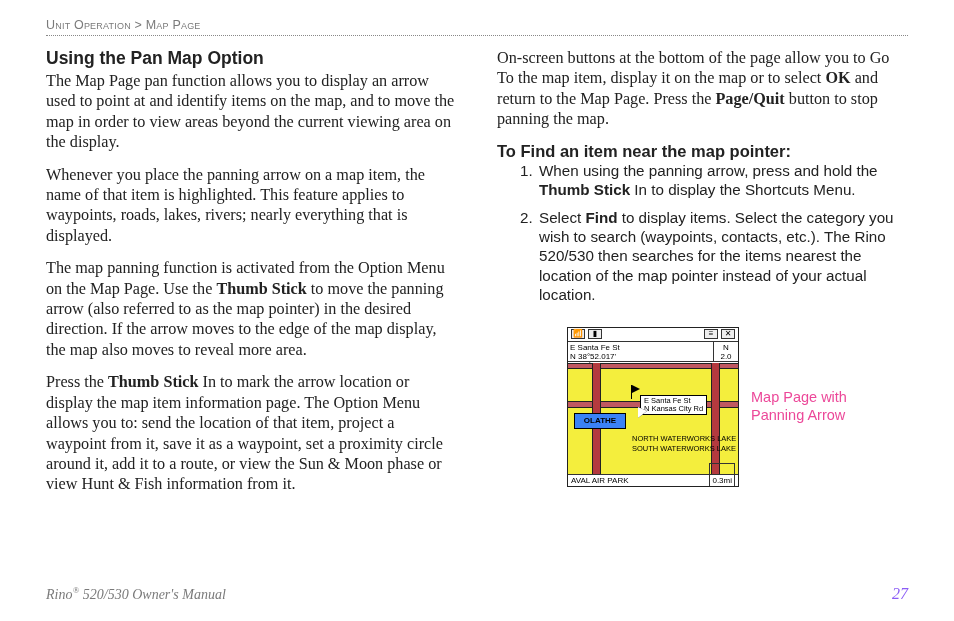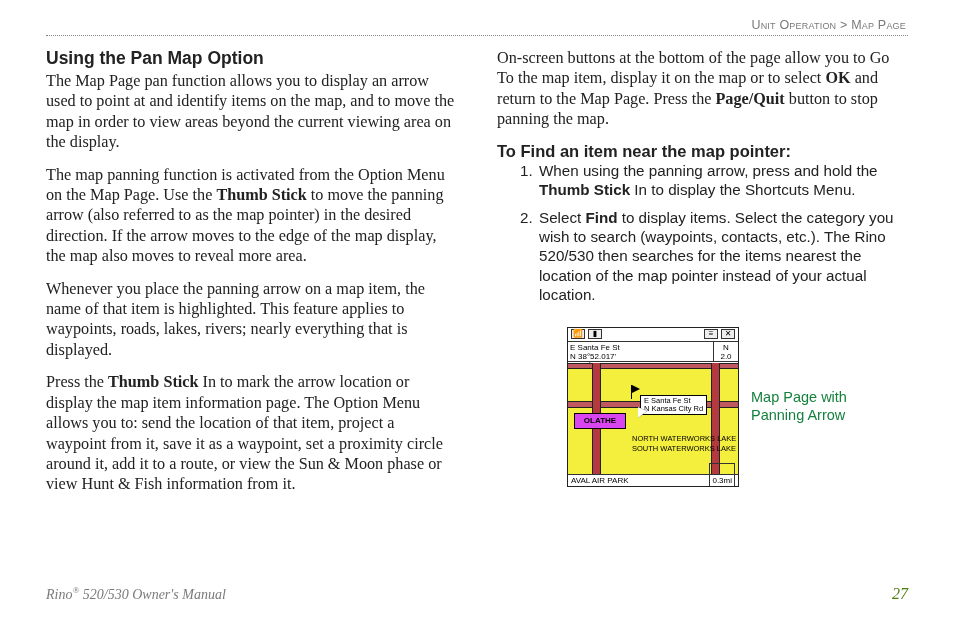--- a/index.html
+++ b/index.html
@@ -2,21 +2,21 @@
 <html><head>
 <meta charset="utf-8">
 <style>
   * { box-sizing: border-box; margin: 0; padding: 0; }
   html, body { width: 954px; height: 621px; background: #fff; font-family: "Times New Roman", Times, serif; }
   .page {
     width: 954px; height: 621px; position: relative;
     padding: 18px 46px 20px 46px;
   }
   .breadcrumb {
-    text-align: right;
+    text-align: left;
     font-family: Arial, Helvetica, sans-serif;
     font-size: 12.5px;
     color: #7a7a7a;
     letter-spacing: 0.2px;
     padding-right: 2px;
     font-variant: small-caps;
   }
   .hr-dotted {
     border: none;
     border-top: 1px dotted #888;
@@ -60,21 +60,21 @@
   }
   ol.steps li { margin-bottom: 8px; padding-left: 2px; }
   ol.steps .b { font-weight: bold; }
 
   .figure-row {
     display: flex; align-items: center; gap: 12px;
     margin-top: 22px; margin-left: 70px;
   }
   .figure-caption {
     font-family: Arial, Helvetica, sans-serif;
-    font-size: 14.5px; color: #15803d; line-height: 1.2;
+    font-size: 14.5px; color: #ec4899; line-height: 1.2;
     width: 130px;
   }
 
   
   .map-device {
     width: 172px; height: 160px; border: 1px solid #222; position: relative;
     background: #fff;
   }
   .map-topbar {
     height: 14px; background: #fff; border-bottom: 1px solid #333;
@@ -110,21 +110,21 @@
   .road-h { position:absolute; left:0; right:0; height:7px; background:#c05860; border-top:1px solid #222; border-bottom:1px solid #222; }
   .rh1 { top: 0; height:6px; }
   .rh2 { top: 38px; }
   .map-label {
     position:absolute; font-family: Arial; font-size:8px; color:#000;
     line-height: 1; white-space: nowrap; padding-left: 24px;
   }
   .olathe-box {
     position:absolute; left: 6px; top: 50px;
     width: 52px; height: 16px; border:1px solid #000;
-    background: #d946ef; font-family: Arial; font-size:8px; font-weight:bold;
+    background: #3b82f6; font-family: Arial; font-size:8px; font-weight:bold;
     display:flex; align-items:center; justify-content:center;
   }
   .popup-box {
     position:absolute; top: 32px; left: 72px;
     border:1px solid #000; background:#fff;
     font-family: Arial; font-size:7.5px; line-height:8px;
     padding: 1px 3px;
   }
   .flag {
     position:absolute; top: 22px; left: 64px;
@@ -154,43 +154,43 @@
     display:flex; align-items:center;
   }
 
   .footer {
     position: absolute; left: 46px; right: 46px; bottom: 18px;
     display:flex; justify-content: space-between; align-items:flex-end;
     font-family: "Times New Roman", Times, serif;
     font-style: italic; color:#7a7a7a; font-size: 14px;
   }
   .footer .sup { font-size: 9px; vertical-align: super; font-style: italic; }
-  .footer .pagenum { font-size: 16px; color:#4d7c0f; }
+  .footer .pagenum { font-size: 16px; color:#8b5cf6; }
 </style>
 </head>
 <body>
 
 <div class="page">
 
   <div class="breadcrumb">
     <span>Unit Operation</span><span> &gt; </span><span>Map Page</span>
   </div>
   <hr class="hr-dotted">
 
   <div class="columns">
 
     <div class="col col-left">
       <div class="heading">Using the Pan Map Option</div>
       <p class="body-text">The Map Page pan function allows you to display an arrow used to point at and identify items on the map, and to move the map in order to view areas beyond the current viewing area on the display.</p>
 
+      <p class="body-text">Whenever you place the panning arrow on a map item, the name of that item is highlighted. This feature applies to waypoints, roads, lakes, rivers; nearly everything that is displayed.</p>
+
       <p class="body-text">
         <span>The map panning function is activated from the Option Menu on the Map Page. Use the </span><span class="b">Thumb Stick</span><span> to move the panning arrow (also referred to as the map pointer) in the desired direction. If the arrow moves to the edge of the map display, the map also moves to reveal more area.</span>
       </p>
-
-      <p class="body-text">Whenever you place the panning arrow on a map item, the name of that item is highlighted. This feature applies to waypoints, roads, lakes, rivers; nearly everything that is displayed.</p>
 
       <p class="body-text" style="margin-bottom:16px">
         <span>Press the </span><span class="b">Thumb Stick</span><span> In to mark the arrow location or display the map item information page. The Option Menu allows you to: send the location of that item, project a waypoint from it, save it as a waypoint, set a proximity circle around it, add it to a route, or view the Sun &amp; Moon phase or view Hunt &amp; Fish information from it.</span>
       </p>
     </div>
 
     <div class="col col-right">
       <p class="body-text">
         <span>On-screen buttons at the bottom of the page allow you to Go To the map item, display it on the map or to select </span><span class="b">OK</span><span> and return to the Map Page. Press the </span><span class="b">Page/Quit</span><span> button to stop panning the map.</span>
       </p>

